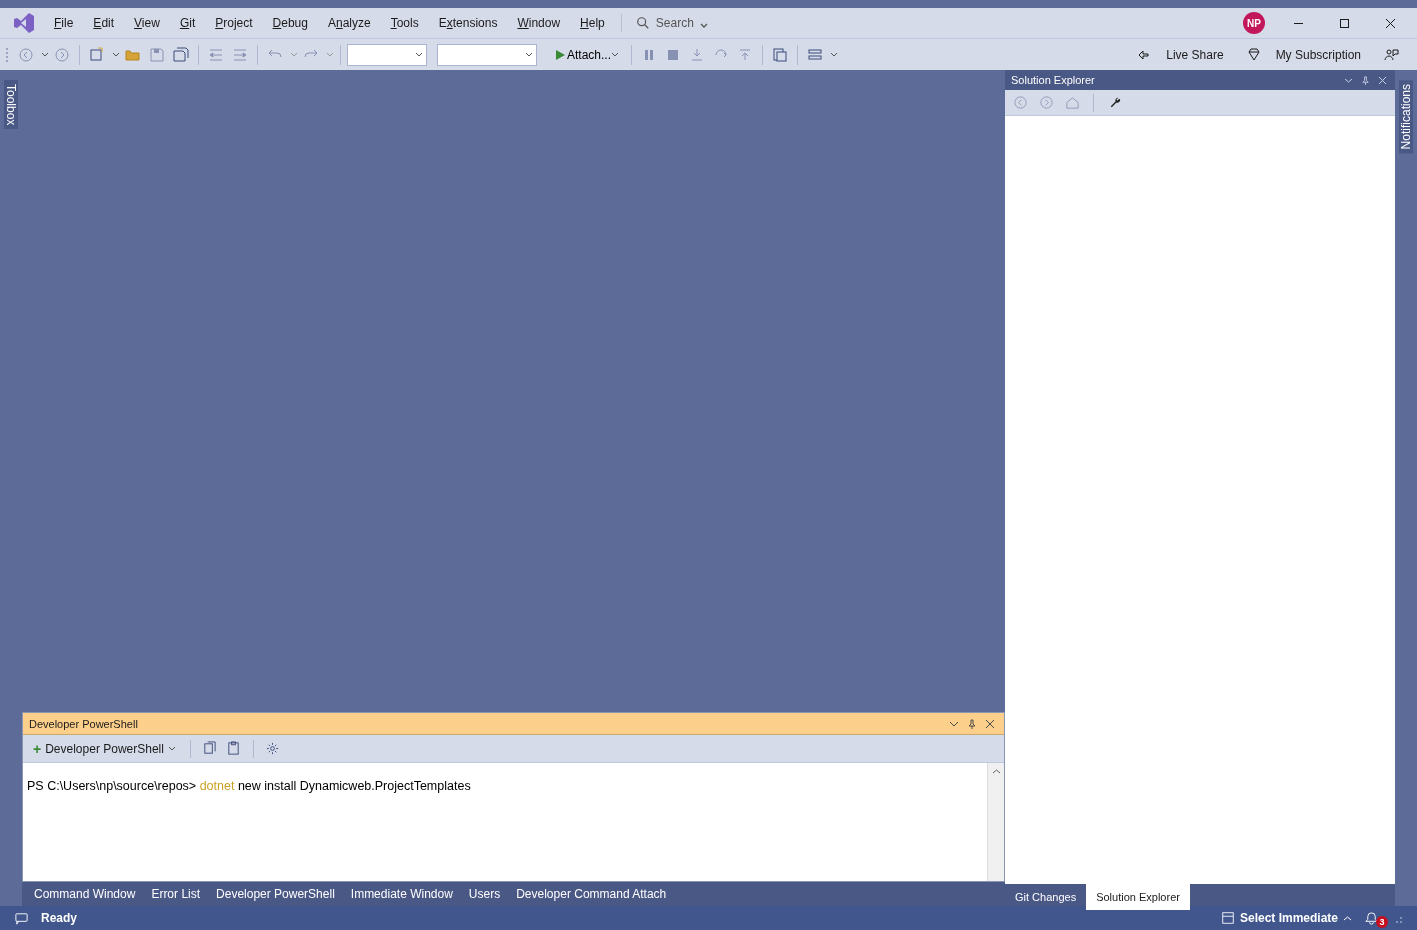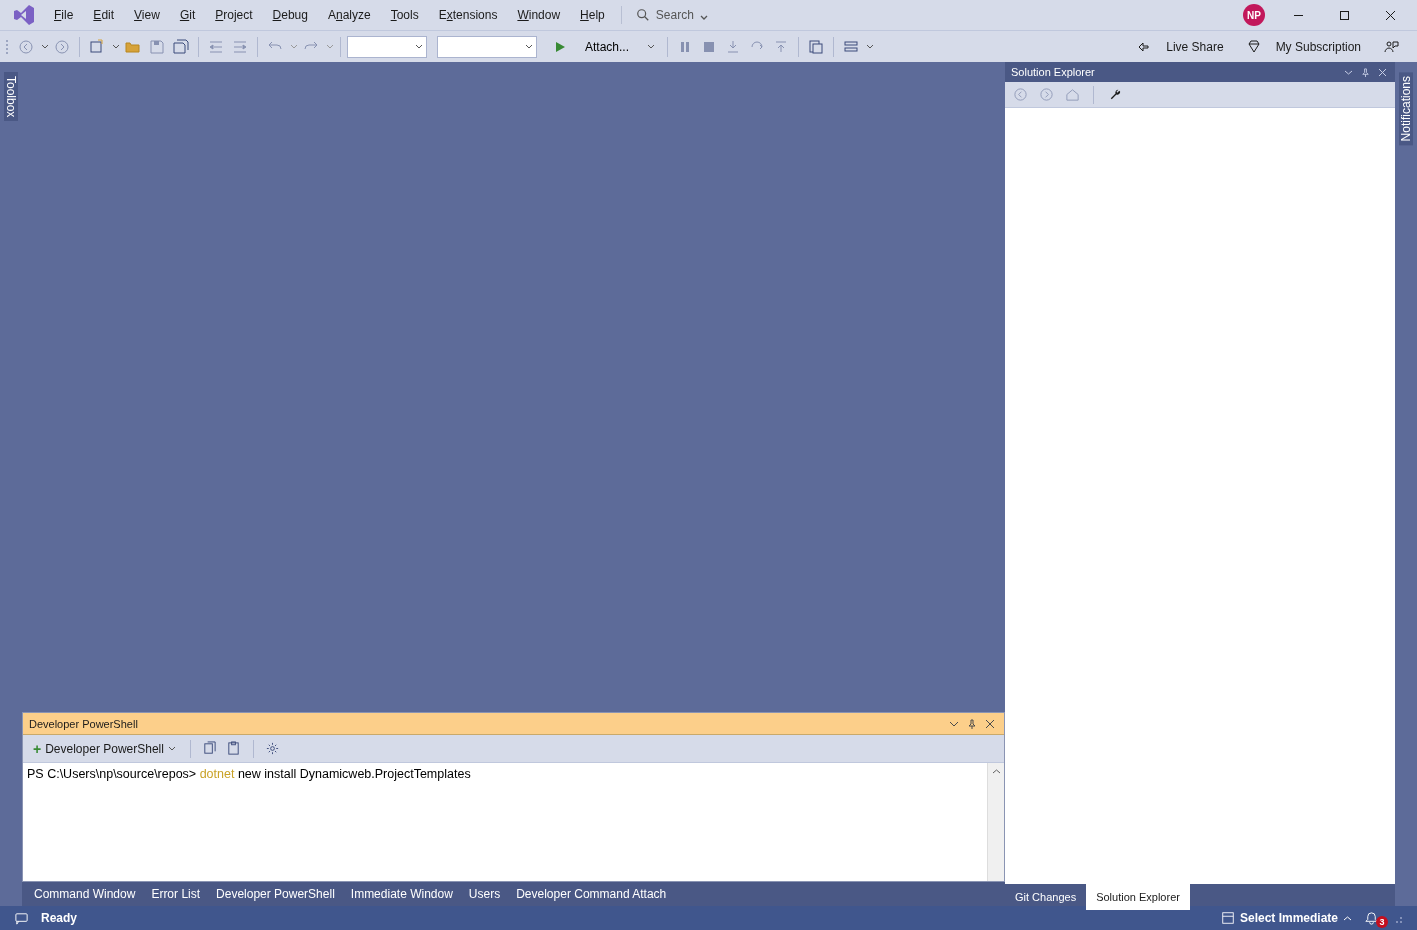--- a/index.html
+++ b/index.html
@@ -1,19 +1,19 @@
 <!DOCTYPE html>
 <html><head>
 <meta charset="utf-8">
 <style>
 * { margin: 0; padding: 0; box-sizing: border-box; font-family: "Segoe UI", Tahoma, sans-serif; }
 body { width: 1417px; height: 930px; background: #5d6b99; display: flex; flex-direction: column; overflow: hidden; font-size: 12px; }
 
 
-.titlebar { height: 30px; background: #d6dbe9; display: flex; align-items: center; padding: 0 4px; gap: 0; }
+.titlebar { height: 30px; background: #d6dbe9; display: flex; align-items: center; padding: 0 4px; gap: 0; margin-top: 8px; }
 .vs-logo { width: 24px; height: 24px; margin: 0 8px; display:flex; align-items:center; justify-content:center; }
 .menu-items { display: flex; gap: 0; }
 .menu-item { padding: 4px 10px; color: #1b1b1b; cursor: default; }
 .menu-item span.ul { text-decoration: underline; }
 .menu-sep { width: 1px; height: 18px; background: #b8bfd3; margin: 0 6px; }
 .search-box { display: flex; align-items: flex-end; gap: 6px; padding: 2px 8px; color: #555; }
 .search-icon-svg { width: 14px; height: 14px; }
 .title-spacer { flex: 1; }
 .win-ctrl { width: 46px; height: 30px; display:flex; align-items:center; justify-content:center; color:#1b1b1b; }
 .avatar { width: 22px; height: 22px; border-radius: 50%; background: #c2185b; color: white; display: flex; align-items: center; justify-content: center; font-size: 10px; font-weight: 600; margin-right: 10px; }
@@ -22,21 +22,21 @@
 .toolbar { height: 32px; background: #d6dbe9; border-top: 1px solid #c0c8dd; display: flex; align-items: center; padding: 0 4px; gap: 2px; }
 .tb-grip { width: 6px; height: 22px; display:flex; flex-direction:column; justify-content:space-around; margin-right:3px; padding: 3px 0;}
 .tb-grip span { width:2px; height:2px; background:#8a94b3; border-radius:50%; margin-left:2px;}
 .tb-btn { min-width: 22px; height: 22px; display: flex; align-items: center; justify-content: center; padding: 0 2px; color: #3b4a7a; border:1px solid transparent;}
 .tb-btn.disabled { opacity: 0.5; }
 .tb-btn svg { width: 16px; height: 16px; }
 .tb-sep { width: 1px; height: 20px; background: #b0b8d0; margin: 0 4px; }
 .tb-combo { width: 80px; height: 22px; background: #fff; border: 1px solid #abb4cf; display:flex; align-items:center; justify-content:flex-end; padding:0 3px;}
 .tb-combo svg {width:8px;height:8px;}
 .tb-dd-caret { width: 8px; height: 8px; margin-left: 2px; }
-.attach-btn { display:flex; align-items:center; gap:18px; padding:0 6px; height:22px;}
+.attach-btn { display:flex; align-items:center; gap:0; padding:0 6px; height:22px;}
 .attach-btn .play{ color:#388a34; }
 .toolbar-right { margin-left: auto; display: flex; align-items: center; gap: 14px; padding-right: 10px; }
 .tb-right-item { display: flex; align-items: center; gap: 14px; color: #1b1b1b; padding: 2px 4px; }
 
 
 .main { flex: 1; display: flex; background: #5d6b99; position: relative; }
 .side-tab-left, .side-tab-right { width: 22px; background: #5d6b99; color: #fff; display: flex; align-items: flex-start; justify-content: center; padding-top: 10px; }
 .side-tab-label { writing-mode: vertical-rl; font-size: 12px; padding: 4px 0; background: #4a5885; }
 .side-tab-right .side-tab-label { transform: rotate(180deg); }
 
@@ -46,21 +46,21 @@
 
 .ps-panel { background: #fff; border: 1px solid #8a94b3; margin: 0; display:flex; flex-direction:column; height: 170px;}
 .ps-title { height: 22px; background: #fccf8a; display: flex; align-items: center; padding: 0 6px; font-size: 11px; color: #1b1b1b; border-bottom:1px solid #c9a96a;}
 .ps-title .spacer { flex: 1; }
 .ps-title .ctrl { width: 16px; height:16px; display:flex; align-items:center; justify-content:center; color:#4b4b4b; margin-left:2px;}
 .ps-toolbar { height: 28px; background: #d6dbe9; display: flex; align-items: center; padding: 0 6px; gap: 6px; border-bottom: 1px solid #c0c8dd;}
 .ps-toolbar .ps-add { color: #388a34; font-size: 14px; font-weight: bold; }
 .ps-tab-btn { display:flex; align-items:center; gap:4px; padding: 2px 4px; color:#1b1b1b;}
 .ps-tool-sep { width:1px; height:18px; background:#b0b8d0; margin:0 4px;}
 .ps-tool-icon { width:18px; height:18px; display:flex; align-items:center; justify-content:center; color:#3b4a7a;}
-.ps-body { flex:1; background:#fff; font-family: Consolas, monospace; font-size: 12.5px; padding: 4px 4px; position:relative; overflow:hidden;}
+.ps-body { flex:1; background:#fff; font-family: Consolas, monospace; font-size: 12.5px; padding: 16px 4px; position:relative; overflow:hidden;}
 .ps-body .prompt-line { white-space: pre; }
 .ps-body .cmd-kw { color: #c9a227; }
 .ps-scrollbar { position:absolute; right:0; top:0; bottom:0; width:17px; background:#f0f0f0; border-left:1px solid #ddd; display:flex; flex-direction:column; align-items:center; }
 .ps-scrollbar .arrow { height:17px; width:100%; display:flex; align-items:center; justify-content:center; color:#606060;}
 
 
 .right-pane { width: 390px; background: #fff; display: flex; flex-direction: column; margin-right: 0; }
 .se-title { height: 20px; background: #4a5885; color: #fff; display: flex; align-items: center; padding: 0 6px; font-size: 11px; }
 .se-title .spacer { flex:1; }
 .se-title .ctrl { width: 14px; height:14px; display:flex; align-items:center; justify-content:center; margin-left:3px; color:#c7cee6;}

